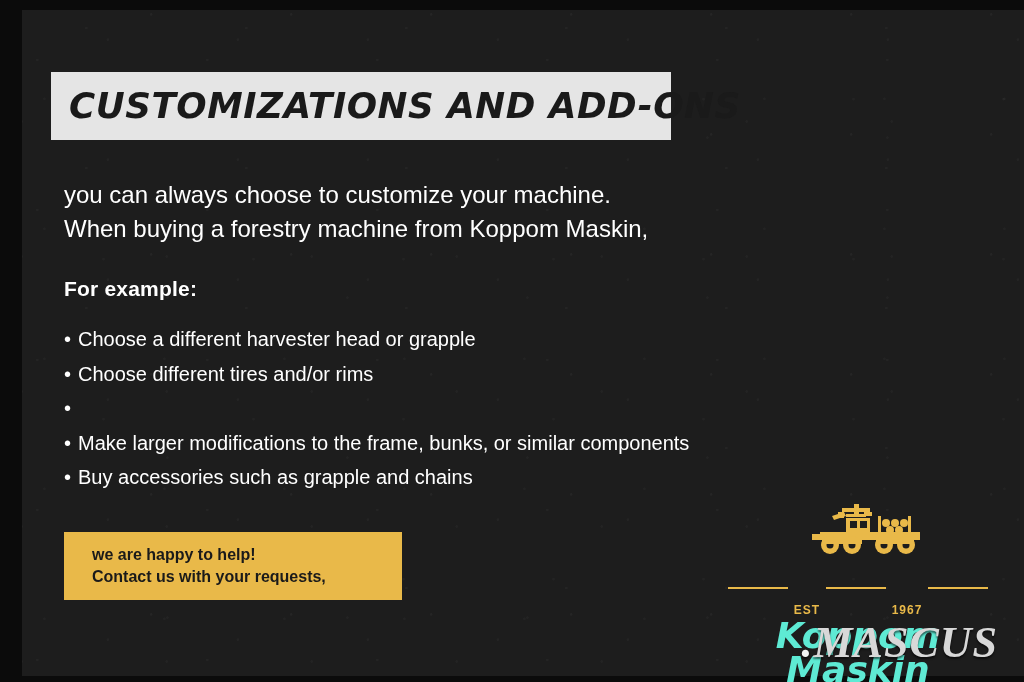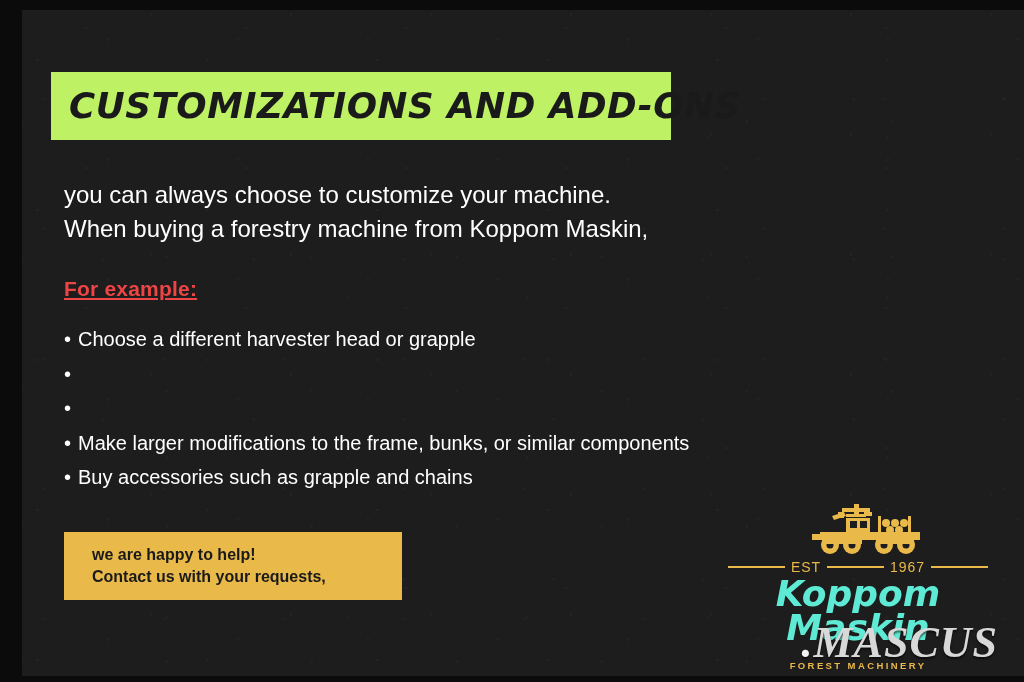--- a/index.html
+++ b/index.html
@@ -49,21 +49,21 @@
     height: 6px;
     background: #0b0b0b;
   }
 
   .headline-band {
     position: absolute;
     left: 51px;
     top: 72px;
     width: 620px;
     height: 68px;
-    background: #bef264;
+    background: #e5e5e5;
     display: flex;
     align-items: center;
   }
   .headline-text {
     margin-left: 18px;
     font-family: "DejaVu Sans", sans-serif;
     font-weight: bold;
     font-style: italic;
     font-size: 35px;
     letter-spacing: 0.5px;
@@ -82,25 +82,24 @@
     font-size: 24px;
     line-height: 34px;
     font-family: "Liberation Sans", sans-serif;
   }
   .intro div { white-space: nowrap; }
 
   .for-example {
     position: absolute;
     left: 64px;
     top: 277px;
-    color: #ef4444;
+    color: #ffffff;
     font-size: 21px;
     font-weight: bold;
     letter-spacing: 0.2px;
-    text-decoration: underline;
   }
 
   .bullets {
     position: absolute;
     left: 64px;
     top: 322px;
     width: 840px;
     color: #ffffff;
     font-size: 20px;
     line-height: 34.5px;
@@ -158,23 +157,24 @@
     gap: 6px;
     margin-top: 1px;
   }
   .logo-est-row .rule {
     height: 2px;
     background: #e9b949;
     flex: 1 1 auto;
   }
   .logo-est-row .est {
     color: #e9b949;
-    font-size: 14px;
-    font-weight: normal;
+    font-size: 12px;
+    font-weight: bold;
     letter-spacing: 1px;
+    margin-top: 44px;
   }
   .logo-name {
     color: #5eead4;
     font-family: "DejaVu Sans", sans-serif;
     font-weight: bold;
     font-style: italic;
     font-size: 36px;
     line-height: 34px;
     margin-top: 2px;
   }
@@ -220,20 +220,21 @@
 
   <div class="for-example">For example:</div>
 
   <div class="bullets">
     <div class="bullet-row">
       <span class="bullet-dot">•</span>
       <span>Choose a different harvester head or grapple</span>
     </div>
     <div class="bullet-row">
       <span class="bullet-dot">•</span>
+      <span>Choose different tires and/or rims</span>
     </div>
     <div class="bullet-row">
       <span class="bullet-dot">•</span>
     </div>
     <div class="bullet-row">
       <span class="bullet-dot">•</span>
       <span>Make larger modifications to the frame, bunks, or similar components</span>
     </div>
     <div class="bullet-row">
       <span class="bullet-dot">•</span>

